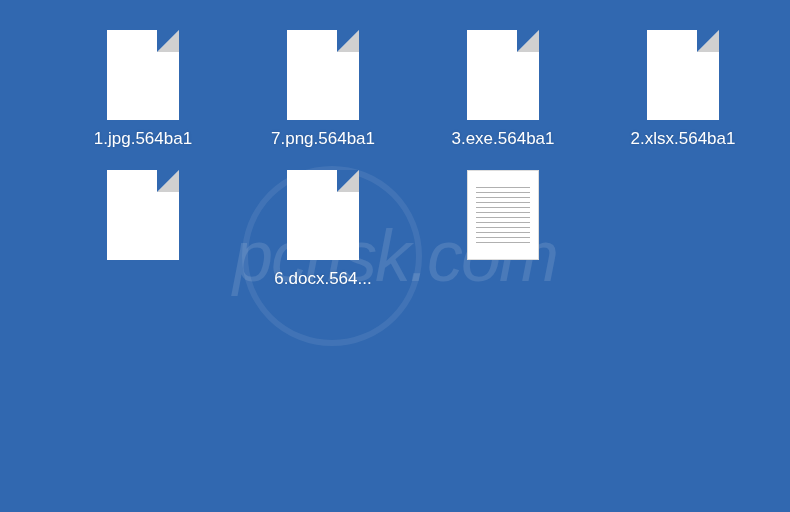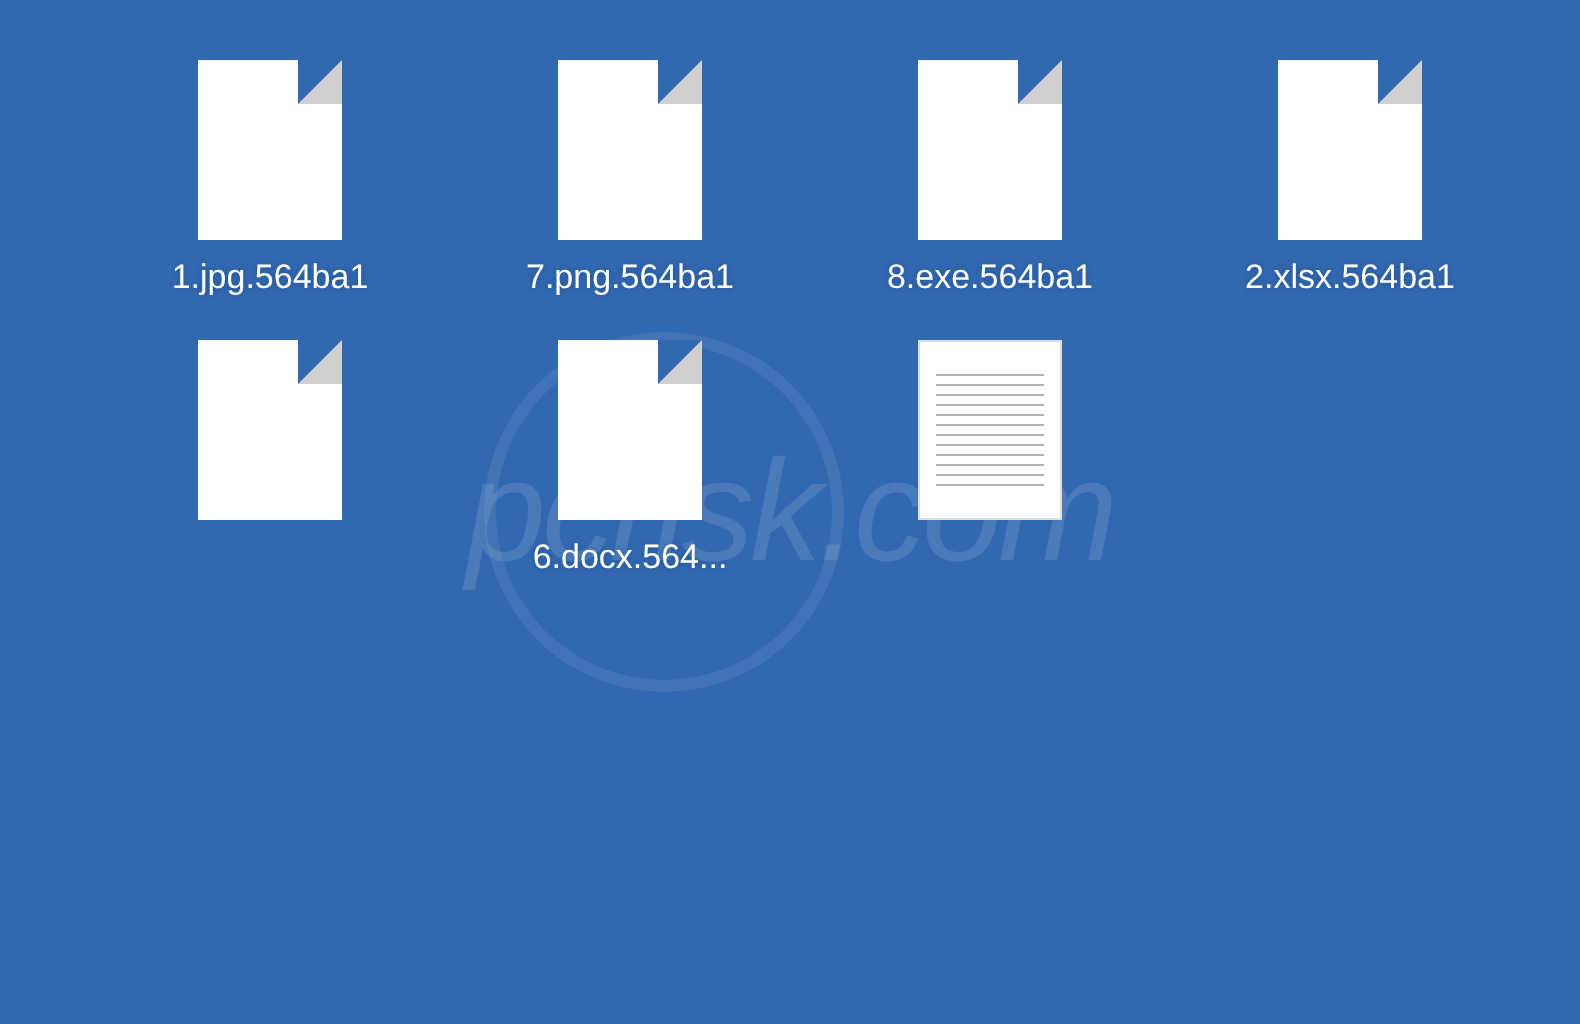--- a/index.html
+++ b/index.html
@@ -12,23 +12,24 @@
       height: 512px;
       background: #3168b0;
       font-family: 'Segoe UI', Tahoma, sans-serif;
       overflow: hidden;
       position: relative;
     }
     .desktop {
       display: grid;
       grid-template-columns: repeat(4, 1fr);
       gap: 20px 10px;
-      padding: 30px 50px;
+      padding: 30px 40px;
       justify-items: center;
       align-items: start;
+      margin-left: 18px;
     }
     .file-item {
       display: flex;
       flex-direction: column;
       align-items: center;
       width: 170px;
       cursor: pointer;
     }
     .file-icon {
       width: 72px;
@@ -126,21 +127,21 @@
   <div class="file-item">
     <div class="file-icon"></div>
     <div class="file-label">1.jpg.564ba1</div>
   </div>
   <div class="file-item">
     <div class="file-icon"></div>
     <div class="file-label">7.png.564ba1</div>
   </div>
   <div class="file-item">
     <div class="file-icon"></div>
-    <div class="file-label">8.exe.564ba1</div>
+    <div class="file-label">3.exe.564ba1</div>
   </div>
   <div class="file-item">
     <div class="file-icon"></div>
     <div class="file-label">2.xlsx.564ba1</div>
   </div>
   <div class="file-item">
     <div class="file-icon"></div>
   </div>
   <div class="file-item">
     <div class="file-icon"></div>

